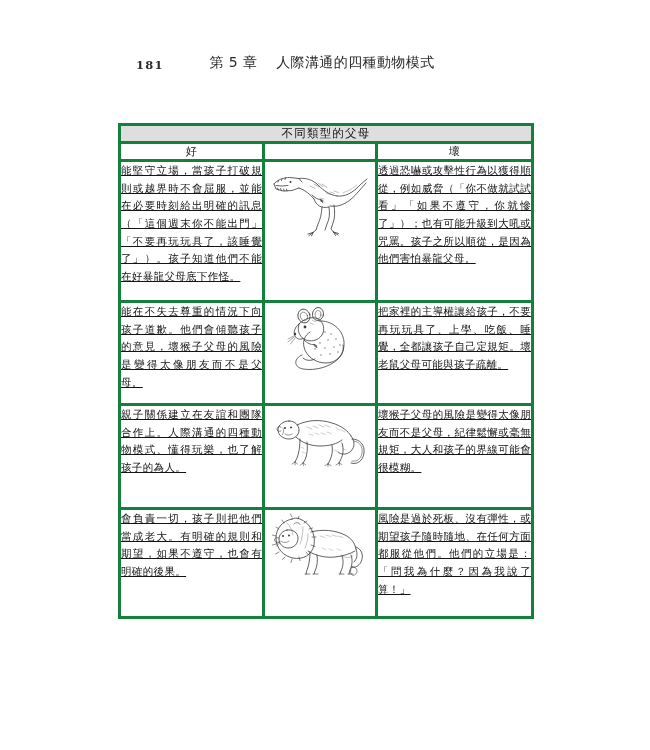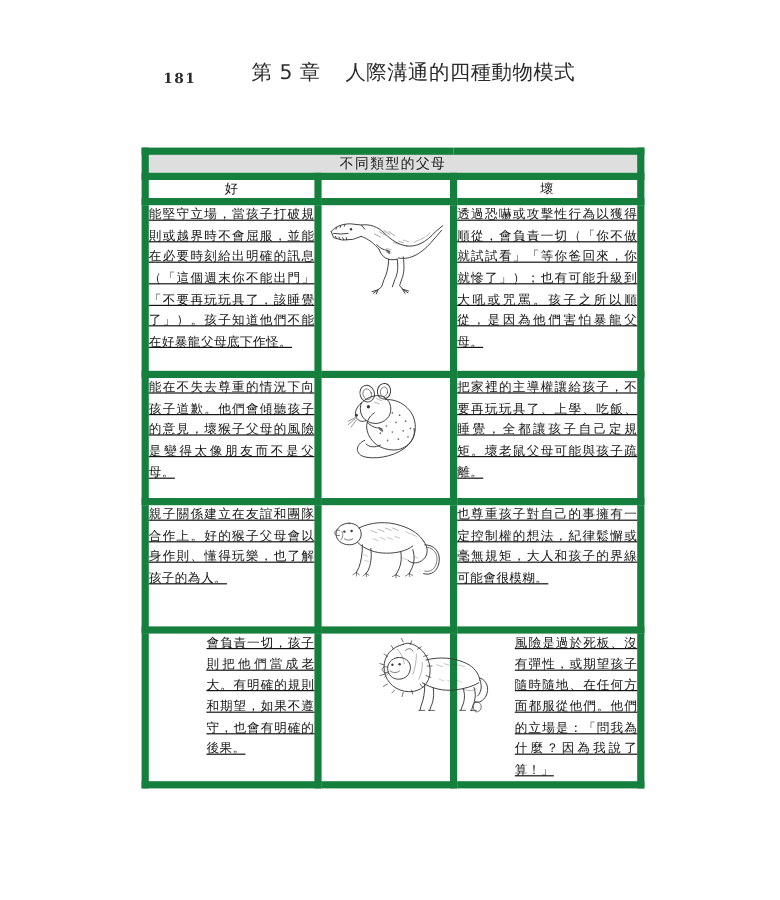--- a/index.html
+++ b/index.html
@@ -29,42 +29,42 @@
   .folio {
     margin-left: 120px;
     font-size: 11.5px;
     font-weight: bold;
     letter-spacing: 1.2px;
     color: #2a2a2a;
     font-family: "DejaVu Serif", "Liberation Serif", serif;
   }
   .chapter-line {
     margin-left: 46px;
-    font-size: 17px;
+    font-size: 14px;
     color: #2a2a2a;
     letter-spacing: 0.4px;
     white-space: nowrap;
   }
   .chapter-gap { display: inline-block; width: 9px; }
 
   
   .table-wrap {
     position: absolute;
     left: 118px;
     top: 123px;
     width: 415px;
   }
   table.parent-table {
     border-collapse: collapse;
     width: 415px;
     table-layout: fixed;
   }
   table.parent-table th,
   table.parent-table td {
-    border: 6px solid #15803d;
+    border: 3px solid #15803d;
     vertical-align: top;
     padding: 0;
   }
   .title-cell {
     background: #dedede;
     text-align: center;
     font-size: 11.5px;
     font-weight: normal;
     letter-spacing: 1.2px;
     padding: 7px 0 8px 0;
@@ -102,21 +102,21 @@
   }
   .animal-art {
     display: block;
     margin: 0 auto;
   }
 
   
   tr.row-rex  td { height: 138px; }
   tr.row-mouse td { height: 100px; }
   tr.row-monkey td { height: 101px; }
-  tr.row-lion td { height: 106px; padding-left: 48px; }
+  tr.row-lion td { height: 106px; }
 </style>
 </head>
 <body>
 
 <div class="page-header">
   <span class="folio">181</span>
   <span class="chapter-line">
     <span>第 5 章</span>
     <span class="chapter-gap"></span>
     <span>人際溝通的四種動物模式</span>
@@ -174,21 +174,21 @@
             <path d="M128 86 C130 100 130 112 126 122 L122 134 L127 140"></path>
             <path d="M127 140 l10 3 M127 140 l9 6 M127 140 l4 7"></path>
 
             <path d="M80 48 l10 5 M88 44 l10 6 M96 42 l10 7 M104 44 l10 7" stroke-width="1" opacity="0.75"></path>
             <path d="M112 62 l9 3 M120 60 l9 3 M128 58 l9 3" stroke-width="1" opacity="0.6"></path>
             <path d="M146 62 l8 -4 M156 58 l8 -5 M166 52 l7 -6" stroke-width="1" opacity="0.6"></path>
             <path d="M100 72 l8 2 M100 78 l8 2" stroke-width="1" opacity="0.55"></path>
           </svg>
         </td>
         <td class="text-cell">
-          <p>透過恐嚇或攻擊性行為以獲得順從，會負責一切（「你不做就試試看」「等你爸回來，你就慘了」）；也有可能升級到大吼或咒罵。孩子之所以順從，是因為他們害怕暴龍父母。</p>
+          <p>透過恐嚇或攻擊性行為以獲得順從，例如威脅（「你不做就試試看」「如果不遵守，你就慘了」）；也有可能升級到大吼或咒罵。孩子之所以順從，是因為他們害怕暴龍父母。</p>
         </td>
       </tr>
 
       <tr class="row-mouse">
         <td class="text-cell">
           <p>能在不失去尊重的情況下向孩子道歉。他們會傾聽孩子的意見，壞猴子父母的風險是變得太像朋友而不是父母。</p>
         </td>
         <td class="image-cell">
           <svg class="animal-art" width="76" height="68" viewBox="0 0 152 136" fill="none" stroke="#3a3a3a" stroke-width="1.6" stroke-linejoin="round" stroke-linecap="round">
 
@@ -233,21 +233,21 @@
             <path d="M56 40 l8 3 M60 34 l8 4" stroke-width="0.9" opacity="0.7"></path>
           </svg>
         </td>
         <td class="text-cell">
           <p>把家裡的主導權讓給孩子，不要再玩玩具了、上學、吃飯、睡覺，全都讓孩子自己定規矩。壞老鼠父母可能與孩子疏離。</p>
         </td>
       </tr>
 
       <tr class="row-monkey">
         <td class="text-cell">
-          <p>親子關係建立在友誼和團隊合作上。好的猴子父母會以身作則、懂得玩樂，也了解孩子的為人。</p>
+          <p>親子關係建立在友誼和團隊合作上。人際溝通的四種動物模式、懂得玩樂，也了解孩子的為人。</p>
         </td>
         <td class="image-cell">
           <svg class="animal-art" width="96" height="64" viewBox="0 0 192 128" fill="none" stroke="#3a3a3a" stroke-width="1.6" stroke-linejoin="round" stroke-linecap="round">
 
             <path d="M34 30 C22 30 12 38 12 48 C12 58 22 66 34 66 C46 66 54 58 54 48
                      C54 38 46 30 34 30 Z"></path>
             <path d="M18 42 C14 40 10 42 10 46 C10 50 14 52 18 50" stroke-width="1.2"></path>
             <path d="M22 44 C24 48 24 54 20 58" stroke-width="1"></path>
             <circle cx="26" cy="44" r="2" fill="#3a3a3a" stroke="none"></circle>
             <circle cx="38" cy="43" r="2" fill="#3a3a3a" stroke="none"></circle>
@@ -273,21 +273,21 @@
             <path d="M134 114 l-6 4 M134 114 l1 5 M134 114 l6 3" stroke-width="1.1"></path>
 
             <path d="M70 42 l10 4 M82 40 l10 4 M94 38 l10 4 M106 38 l10 4" stroke-width="0.9" opacity="0.65"></path>
             <path d="M74 56 l8 3 M86 54 l8 3 M98 54 l8 3 M110 52 l8 3" stroke-width="0.9" opacity="0.55"></path>
             <path d="M128 44 l8 4 M138 48 l8 4" stroke-width="0.9" opacity="0.55"></path>
             <path d="M58 82 l6 3 M60 92 l6 2" stroke-width="0.9" opacity="0.5"></path>
             <path d="M124 88 l6 3 M142 86 l6 2" stroke-width="0.9" opacity="0.5"></path>
           </svg>
         </td>
         <td class="text-cell">
-          <p>也尊重孩子對自己的事擁有一定控制權的想法，紀律鬆懈或毫無規矩，大人和孩子的界線可能會很模糊。</p>
+          <p>壞猴子父母的風險是變得太像朋友而不是父母，紀律鬆懈或毫無規矩，大人和孩子的界線可能會很模糊。</p>
         </td>
       </tr>
 
       <tr class="row-lion">
         <td class="text-cell">
           <p>會負責一切，孩子則把他們當成老大。有明確的規則和期望，如果不遵守，也會有明確的後果。</p>
         </td>
         <td class="image-cell">
           <svg class="animal-art" width="96" height="68" viewBox="0 0 192 136" fill="none" stroke="#3a3a3a" stroke-width="1.6" stroke-linejoin="round" stroke-linecap="round">
 

